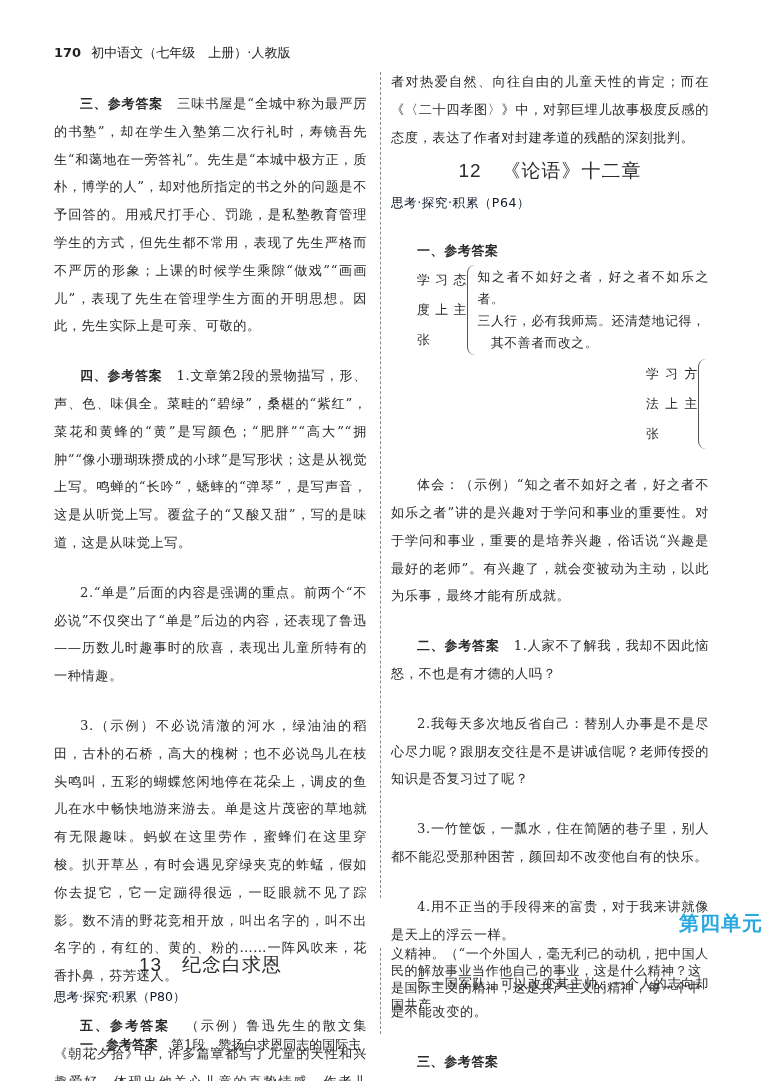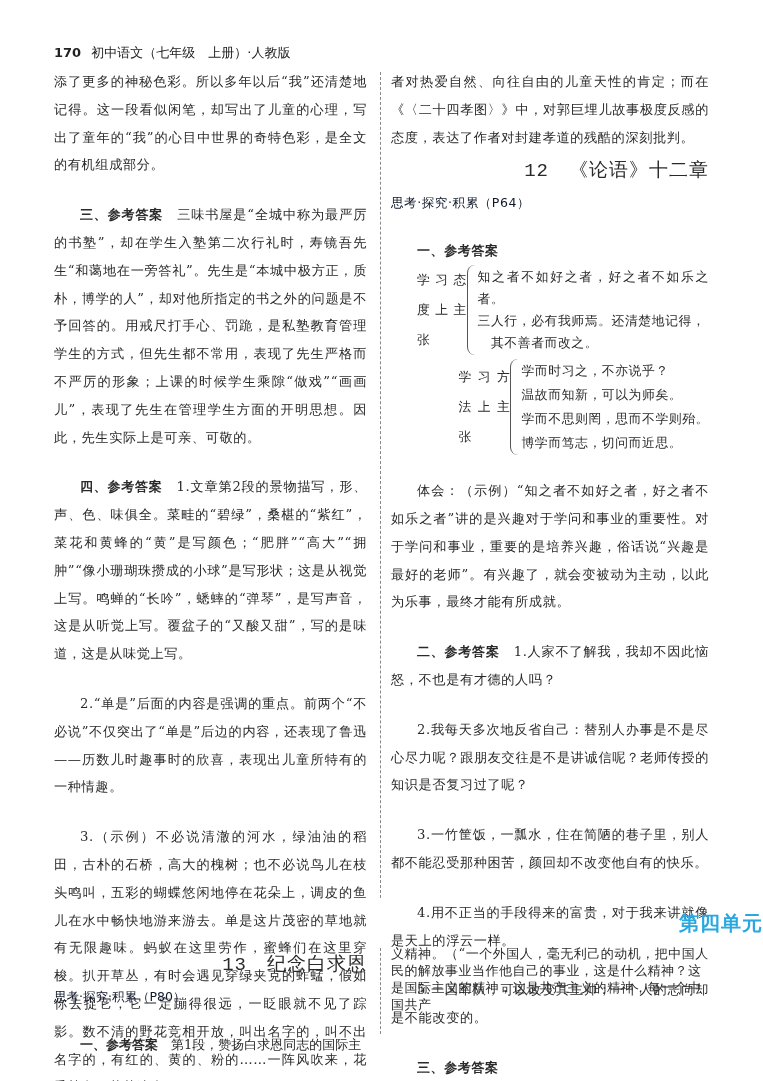--- a/index.html
+++ b/index.html
@@ -8,42 +8,41 @@
   .header{position:absolute;left:54px;top:44px;font-family:"DejaVu Sans","Liberation Sans",sans-serif;font-size:13px;color:#222;}
   .header .pno{font-weight:bold;margin-right:6px;text-align:right;}
   .col{position:absolute;font-size:13.2px;line-height:27.8px;letter-spacing:0.6px;text-align:justify;}
   .left{left:54px;top:68px;width:313px;}
   .right{left:391px;top:68px;width:318px;}
   .divider{position:absolute;left:380px;top:72px;height:826px;border-left:1px dashed #888;}
   .divider2{position:absolute;left:380px;top:948px;height:86px;border-left:1px dashed #888;}
   p{margin:0;}
   .ind{text-indent:26px;margin-top:22px;}
   .h{font-family:"DejaVu Sans","Liberation Sans",sans-serif;font-weight:bold;font-size:13px;}
-  .ch-title{font-family:Liberation Mono, monospace;font-size:19px;text-align:right;line-height:40px;letter-spacing:1px;}
+  .ch-title{font-family:Liberation Sans, sans-serif;font-size:19px;text-align:center;line-height:40px;letter-spacing:1px;}
   .sub{font-family:"DejaVu Sans","Liberation Sans",sans-serif;color:#0f172a;font-size:12.5px;line-height:24px;}
   .bracket-block{display:flex;align-items:center;font-size:12.8px;line-height:22px;margin-left:26px;}
   .bracket-block .lbl{width:52px;line-height:30px;}
   .bracket-block .brace{width:8px;align-self:stretch;border-left:1.2px solid #555;border-radius:8px 0 0 8px;margin-right:2px;}
   .unit{position:absolute;left:0;width:763px;top:910px;text-align:right;font-family:"DejaVu Sans","Liberation Sans",sans-serif;
         font-weight:bold;color:#29a8e0;font-size:20px;letter-spacing:1px;}
   .bl{position:absolute;left:54px;top:945px;width:313px;font-size:13px;line-height:27px;}
   .br{position:absolute;left:391px;top:945px;width:318px;font-size:13px;line-height:17px;letter-spacing:0.5px;}
 </style>
 </head>
 <body>
 
 <div class="header">
   <span class="pno">170</span>
   <span>初中语文（七年级　上册）·人教版</span>
 </div>
 
 <div class="divider"></div>
 
 <div class="col left">
-  <p>添了更多的神秘色彩。所以多年以后“我”还清楚地记得。这一段看似闲笔，却写出了儿童的心理，写出了童年的“我”的心目中世界的奇特色彩，是全文的有机组成部分。</p>
   <p class="ind"><span class="h">三、参考答案</span><span>　三味书屋是“全城中称为最严厉的书塾”，却在学生入塾第二次行礼时，寿镜吾先生“和蔼地在一旁答礼”。先生是“本城中极方正，质朴，博学的人”，却对他所指定的书之外的问题是不予回答的。用戒尺打手心、罚跪，是私塾教育管理学生的方式，但先生都不常用，表现了先生严格而不严厉的形象；上课的时候学生乘隙“做戏”“画画儿”，表现了先生在管理学生方面的开明思想。因此，先生实际上是可亲、可敬的。</span></p>
   <p class="ind"><span class="h">四、参考答案</span><span>　1.文章第2段的景物描写，形、声、色、味俱全。菜畦的“碧绿”，桑椹的“紫红”，菜花和黄蜂的“黄”是写颜色；“肥胖”“高大”“拥肿”“像小珊瑚珠攒成的小球”是写形状；这是从视觉上写。鸣蝉的“长吟”，蟋蟀的“弹琴”，是写声音，这是从听觉上写。覆盆子的“又酸又甜”，写的是味道，这是从味觉上写。</span></p>
   <p class="ind">2.“单是”后面的内容是强调的重点。前两个“不必说”不仅突出了“单是”后边的内容，还表现了鲁迅——历数儿时趣事时的欣喜，表现出儿童所特有的一种情趣。</p>
   <p class="ind">3.（示例）不必说清澈的河水，绿油油的稻田，古朴的石桥，高大的槐树；也不必说鸟儿在枝头鸣叫，五彩的蝴蝶悠闲地停在花朵上，调皮的鱼儿在水中畅快地游来游去。单是这片茂密的草地就有无限趣味。蚂蚁在这里劳作，蜜蜂们在这里穿梭。扒开草丛，有时会遇见穿绿夹克的蚱蜢，假如你去捉它，它一定蹦得很远，一眨眼就不见了踪影。数不清的野花竞相开放，叫出名字的，叫不出名字的，有红的、黄的、粉的……一阵风吹来，花香扑鼻，芬芳迷人。</p>
   <p class="ind"><span class="h">五、参考答案</span><span>　（示例）鲁迅先生的散文集《朝花夕拾》中，许多篇章都写了儿童的天性和兴趣爱好，体现出他关心儿童的真挚情感。作者儿时，读长妈妈给他买的《山海经》，看闰土父亲雪地捕鸟……这些内容，表达了作者对童年美好生活的留恋；对在百草园拔何首乌、摘覆盆子与在三味书屋后面折蜡梅花的描写，表达了作</span></p>
 </div>
 
 <div class="col right">
   <p>者对热爱自然、向往自由的儿童天性的肯定；而在《〈二十四孝图〉》中，对郭巨埋儿故事极度反感的态度，表达了作者对封建孝道的残酷的深刻批判。</p>
   <div class="ch-title">12　《论语》十二章</div>
@@ -54,26 +53,20 @@
     <div class="brace"></div>
     <div>
       <div>知之者不如好之者，好之者不如乐之者。</div>
       <div>三人行，必有我师焉。还清楚地记得，</div>
       <div>　其不善者而改之。</div>
     </div>
   </div>
   <div class="bracket-block" style="margin-top:4px;justify-content:flex-end;">
     <div class="lbl">学习方法上主张</div>
     <div class="brace"></div>
-    <div style="line-height:24px;">
-      <div>学而时习之，不亦说乎？</div>
-      <div>温故而知新，可以为师矣。</div>
-      <div>学而不思则罔，思而不学则殆。</div>
-      <div>博学而笃志，切问而近思。</div>
-    </div>
   </div>
   <p class="ind">体会：（示例）“知之者不如好之者，好之者不如乐之者”讲的是兴趣对于学问和事业的重要性。对于学问和事业，重要的是培养兴趣，俗话说“兴趣是最好的老师”。有兴趣了，就会变被动为主动，以此为乐事，最终才能有所成就。</p>
   <p class="ind"><span class="h">二、参考答案</span><span>　1.人家不了解我，我却不因此恼怒，不也是有才德的人吗？</span></p>
   <p class="ind">2.我每天多次地反省自己：替别人办事是不是尽心尽力呢？跟朋友交往是不是讲诚信呢？老师传授的知识是否复习过了呢？</p>
   <p class="ind">3.一竹筐饭，一瓢水，住在简陋的巷子里，别人都不能忍受那种困苦，颜回却不改变他自有的快乐。</p>
   <p class="ind">4.用不正当的手段得来的富贵，对于我来讲就像是天上的浮云一样。</p>
   <p class="ind">5.一国军队，可以改变其主帅；一个人的志向却是不能改变的。</p>
   <p class="ind h">三、参考答案</p>
   <p class="ind">1.逾：越过。</p>
   <p class="ind">2.罔：迷惑，意思是感到迷茫而无所适从。殆：疑惑。</p>

